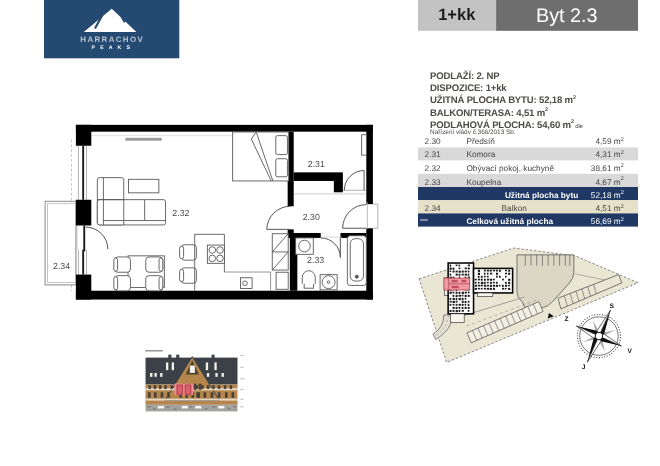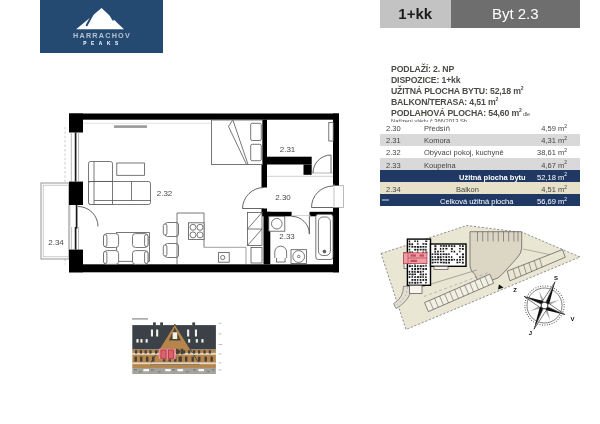--- a/index.html
+++ b/index.html
@@ -17,21 +17,21 @@
 <svg class="abs" style="left:39.5px;top:0;" width="123" height="53" viewBox="0 0 123 53">
 <polygon points="61.6,7.9 84,29.2 36.2,29.2" fill="#fff" stroke="none"></polygon>
 <line x1="46.7" y1="25.2" x2="52.6" y2="14.5" stroke="#254a72" stroke-width="2" stroke-linecap="round"></line>
 <line x1="68.9" y1="11.6" x2="73" y2="19.5" stroke="#254a72" stroke-width="2" stroke-linecap="round"></line>
 <text x="62" y="38.2" font-size="7.2" letter-spacing="1.25" fill="#b9c3cf" text-anchor="middle" font-weight="bold">HARRACHOV</text>
 <text x="63" y="44.6" font-size="4.8" letter-spacing="4.6" fill="#ffffff" text-anchor="middle" font-weight="bold">PEAKS</text>
 </svg>
 
 <div style="left:380px;top:0;width:70.5px;height:28px;background:#c3c3c3;color:#1c1c1c;font-size:15px;font-weight:bold;text-align:center;line-height:28px;">1+kk</div>
 
-<div style="left:450.5px;top:0;width:129.5px;height:28px;background:#6e6e6e;color:#fff;font-size:15px;text-align:center;line-height:28px;">Byt 2.3</div>
+<div style="left:450.5px;top:0;width:129.5px;height:28px;background:#6e6e6e;color:#fff;font-size:18px;text-align:center;line-height:28px;">Byt 2.3</div>
 
 <div style="left:391px;top:47.5px;width:200px;color:#4c4b46;font-size:8.7px;font-weight:bold;letter-spacing:-0.15px;line-height:11px;white-space:nowrap;margin-top:16px;">
 PODLAŽÍ: 2. NP<br>
 DISPOZICE: 1+kk<br>
 UŽITNÁ PLOCHA BYTU: 52,18 m<sup>2</sup><br>
 BALKON/TERASA: 4,51 m<sup>2</sup><br>
 PODLAHOVÁ PLOCHA: 54,60 m<sup>2</sup><span style="font-size:5.5px;font-weight:normal;"> dle</span>
 <span style="position:absolute;left:0;top:52.5px;font-size:5.8px;font-weight:normal;letter-spacing:0;">Nařízení vlády č.366/2013 Sb.</span>
 </div>
 
@@ -67,21 +67,21 @@
       </div>
 
 <div style="position:relative;width:200px;height:12.1px;background:#e8e1c9;">
         <span class="abs" style="left:6px;top:2.8px;">2.34</span>
         <span class="abs" style="left:44px;top:2.8px;padding-left:32px;">Balkon</span>
         <span class="abs" style="right:13px;top:2.8px;">4,51 m<sup>2</sup></span>
       </div>
 
 <div style="position:relative;width:200px;height:12.1px;background:#1f3864;color:#fff;">
         <span class="abs" style="left:2px;top:5px;width:7px;height:2px;background:#7e8caa;"></span>
-        <span class="abs" style="left:44px;top:2.8px;font-weight:normal;margin-left:16px;">Celková užitná plocha</span>
+        <span class="abs" style="left:44px;top:2.8px;font-weight:bold;">Celková užitná plocha</span>
         <span class="abs" style="right:13px;top:2.8px;">56,69 m<sup>2</sup></span>
       </div>
 </div>
 
 <svg class="abs" style="left:0;top:0;" width="600" height="424" viewBox="0 0 600 424">
 <g id="plan" stroke-linecap="butt">
 
 <g stroke="#b5b5b5" stroke-width="0.7" stroke-dasharray="2.4,2">
 <line x1="65" y1="127" x2="65" y2="183"></line>
 <line x1="65" y1="259" x2="65" y2="264.5"></line>

